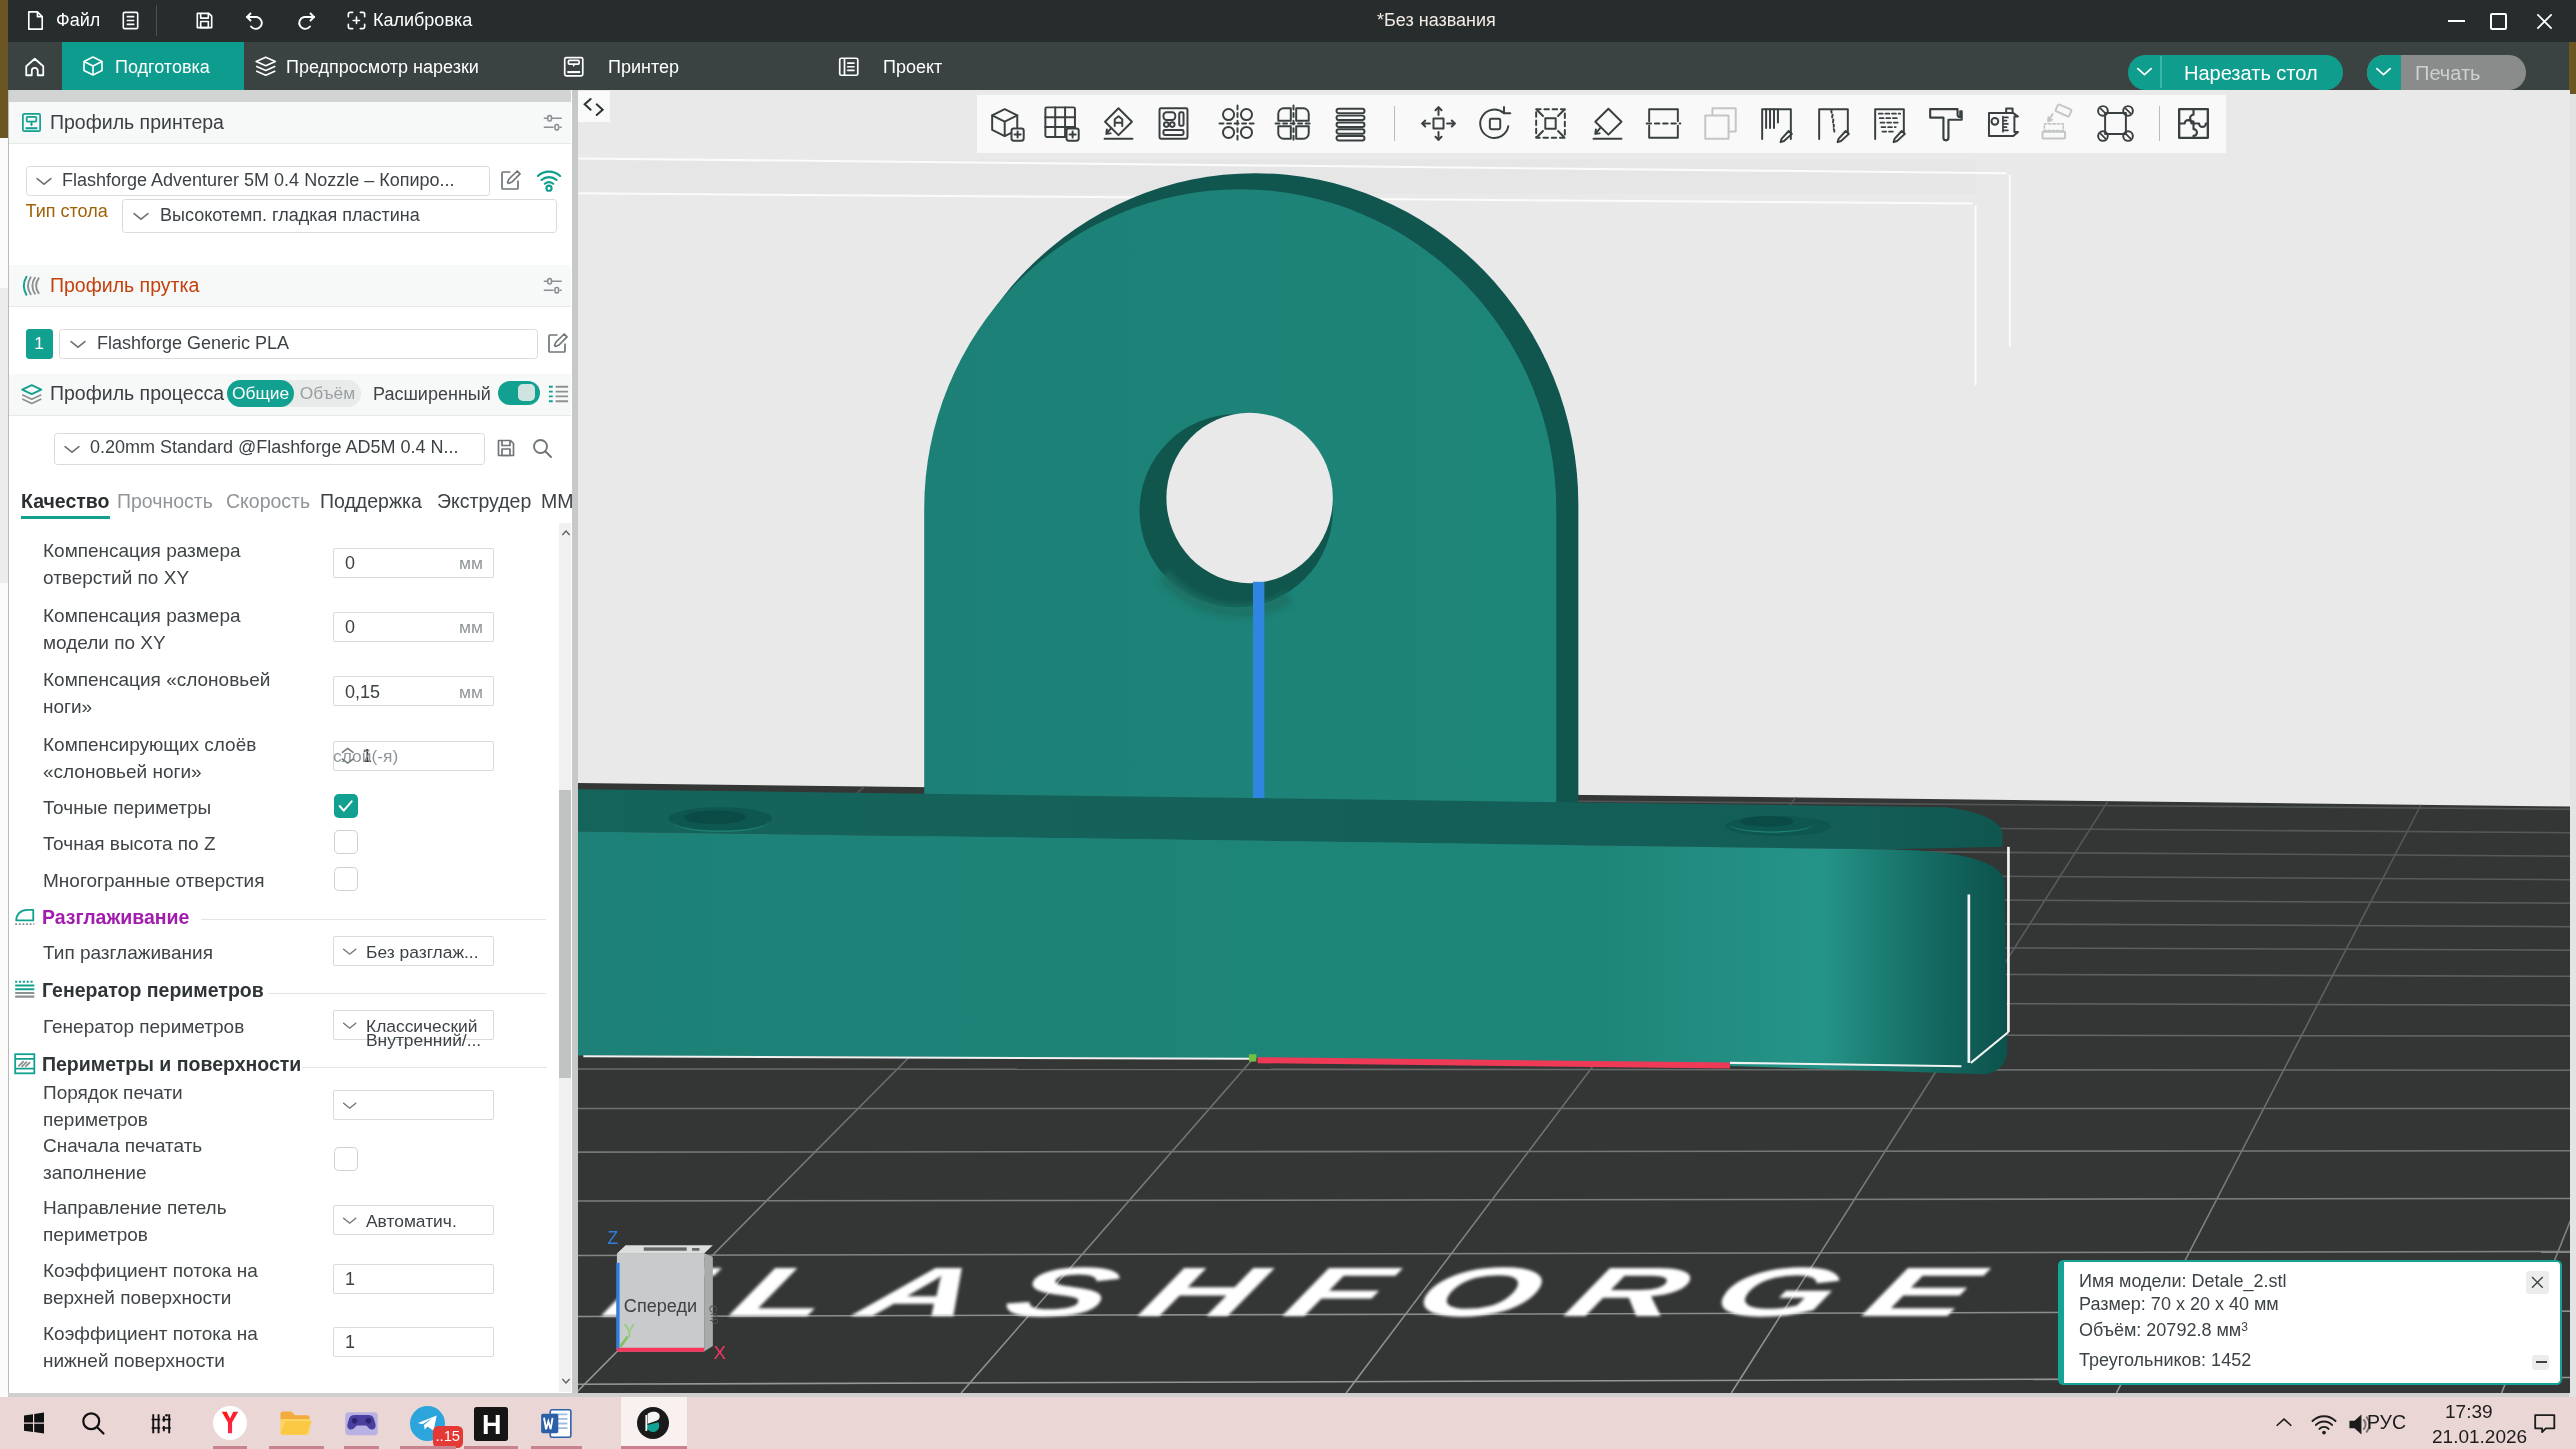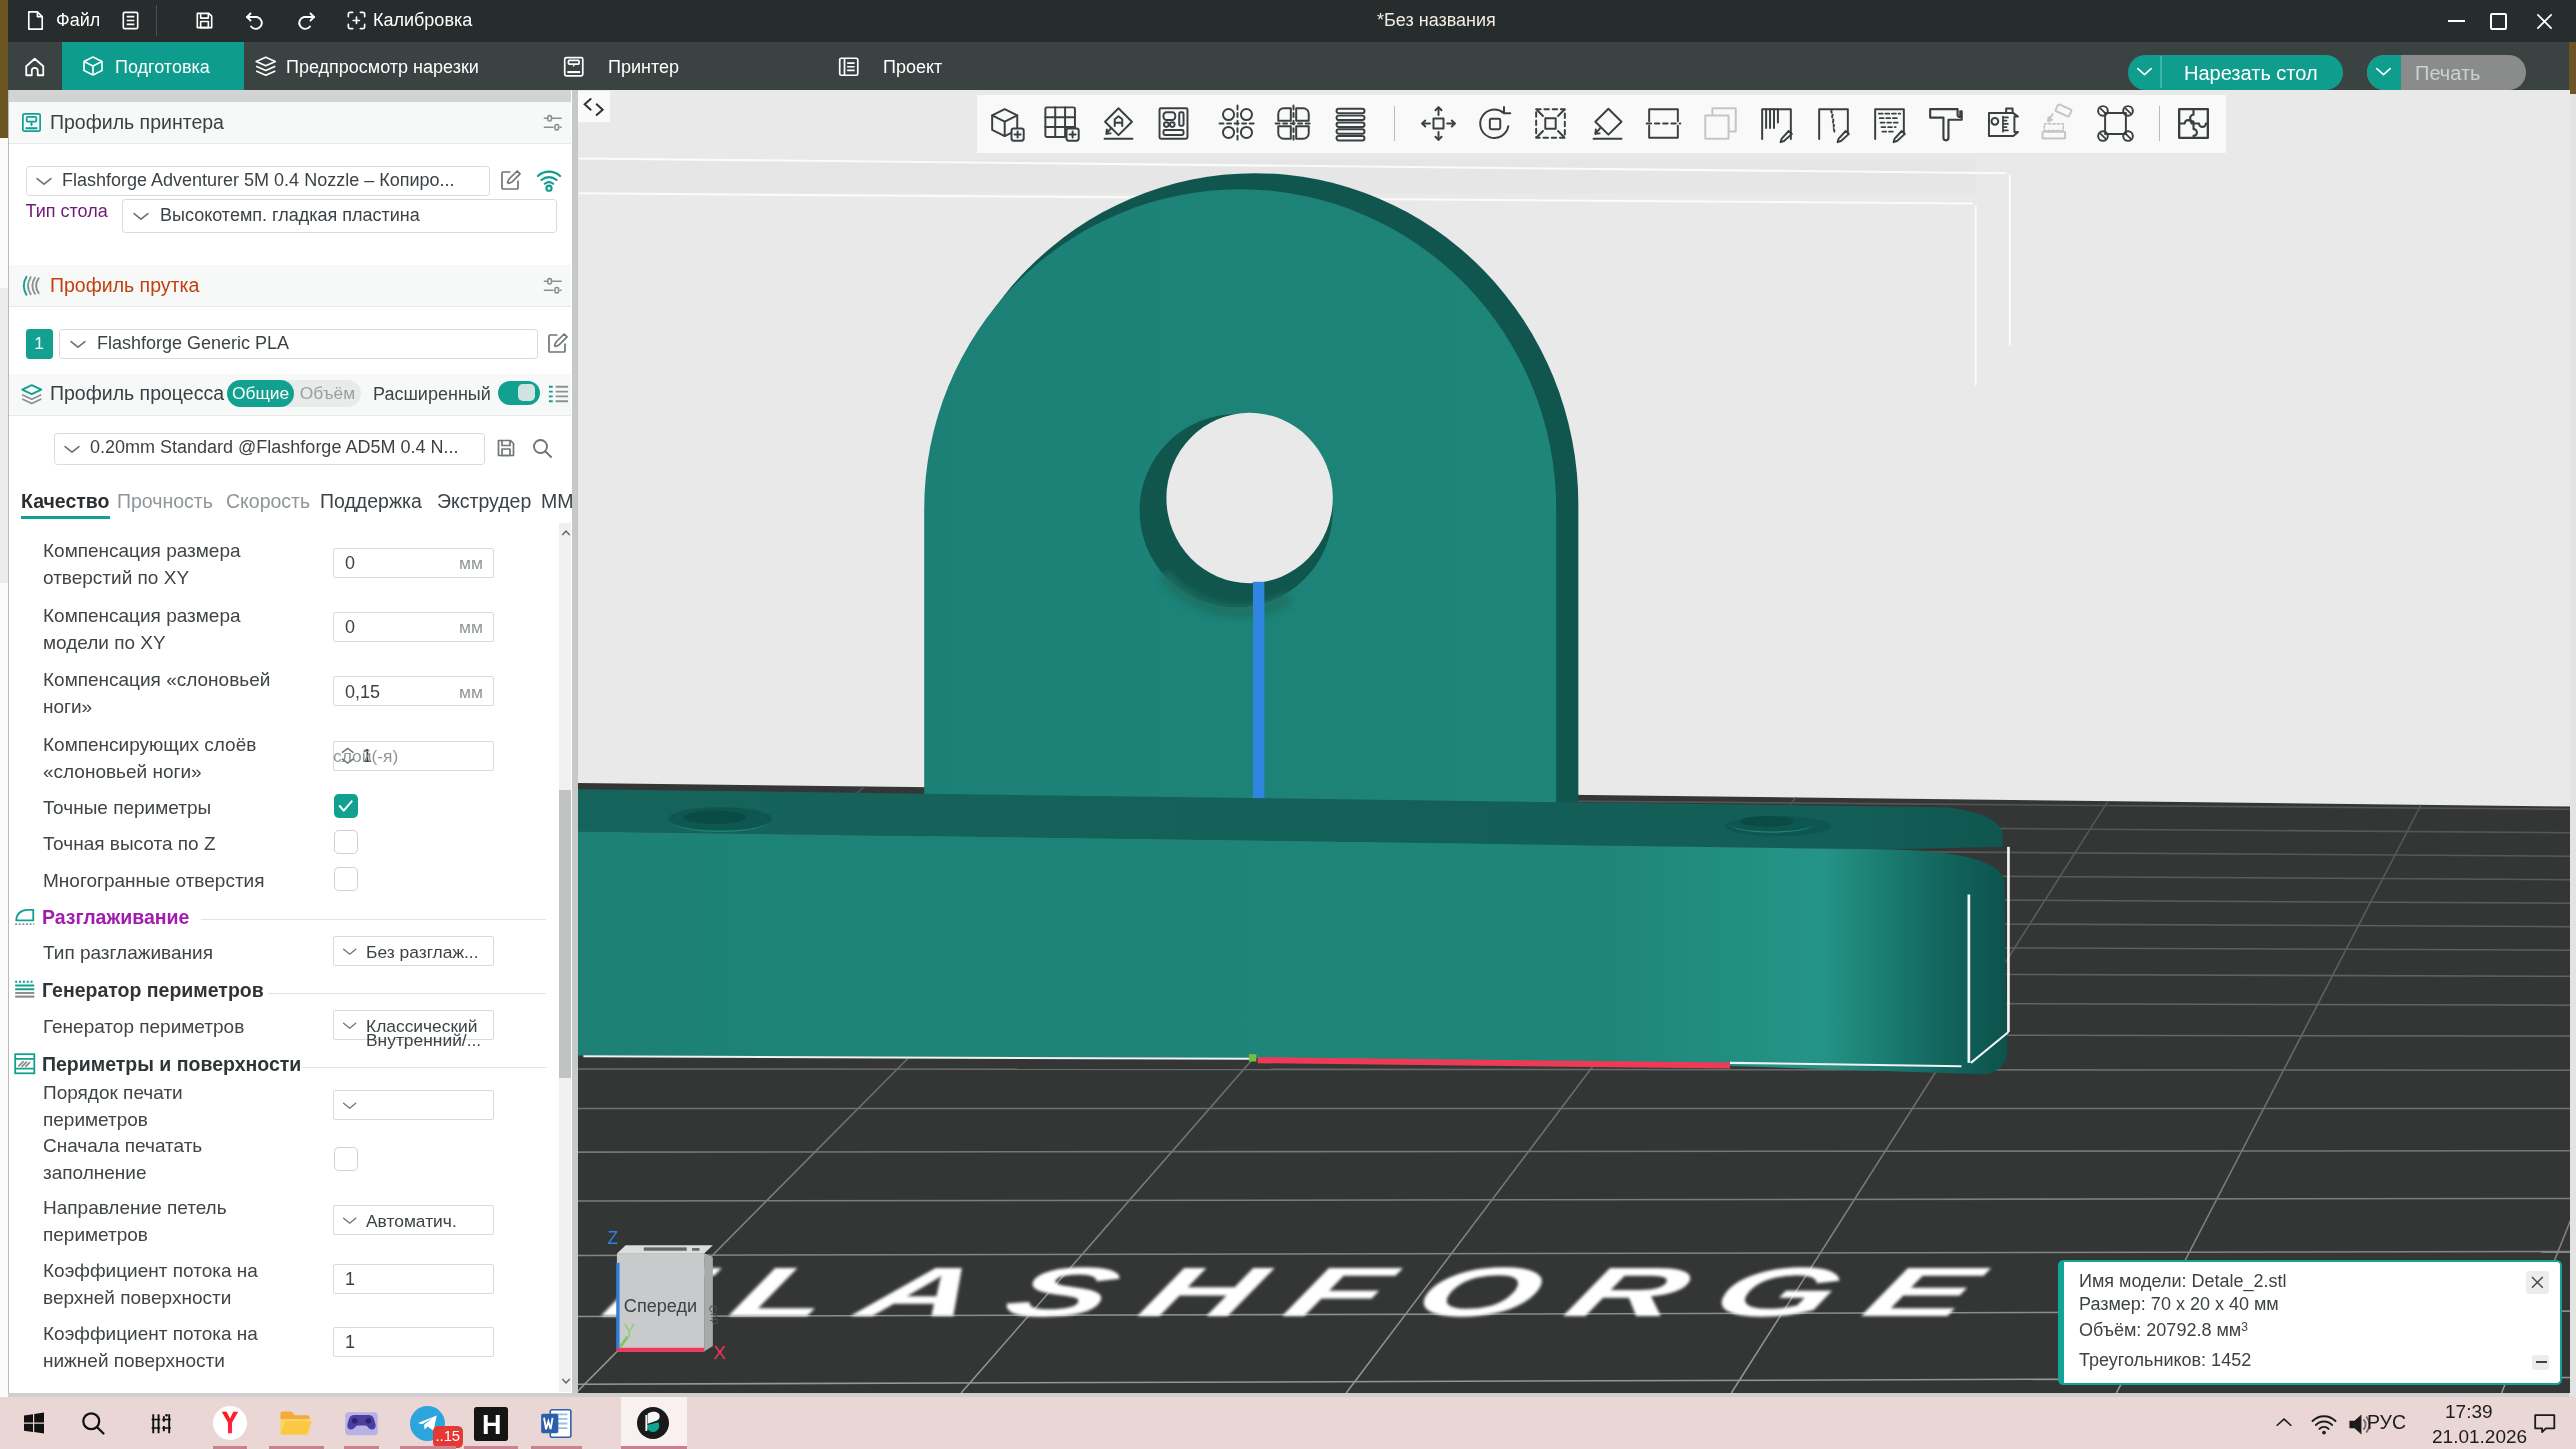--- a/index.html
+++ b/index.html
@@ -118,21 +118,21 @@
 <svg class="abs" style="left:498px;top:168px" width="24" height="24" viewBox="0 0 24 24" fill="none" stroke="#6f7578" stroke-width="1.7" stroke-linejoin="round">
       <path d="M20 12.5V20a 1 1 0 0 1-1 1H5a1 1 0 0 1-1-1V5a1 1 0 0 1 1-1h7.5"></path>
       <path d="M9.5 14.5 11 11l8.2-8 2.8 2.8-8 8.2-3.5 1.5z"></path>
     </svg>
 <svg class="abs" style="left:535px;top:166px" width="28" height="28" viewBox="0 0 24 24" fill="none" stroke="#0f9d8e" stroke-width="1.8" stroke-linecap="round">
       <path d="M2.5 8.5a14 14 0 0 1 19 0"></path>
       <path d="M5.5 12a9.8 9.8 0 0 1 13 0"></path>
       <path d="M8.4 15.2a5.8 5.8 0 0 1 7.2 0"></path>
       <circle cx="12" cy="19" r="2.2"></circle>
     </svg>
-<div class="abs" style="left:25.5px;top:201px;font-size:18px;color:#701a75">Тип стола</div>
+<div class="abs" style="left:25.5px;top:201px;font-size:18px;color:#a16207">Тип стола</div>
 <div class="abs" style="left:122px;top:199px;width:435px;height:34px;background:#fff;border:1.3px solid #d9dbdb;border-radius:3.4px"></div>
 <svg class="abs" style="left:131px;top:211px" width="20" height="10.7" viewBox="0 0 30 17" fill="none" stroke="#6f7578" stroke-width="2.6" stroke-linecap="round">
       <path d="M4 4l11 9L26 4"></path>
     </svg>
 <div class="abs" style="left:160px;top:205px;font-size:18px;color:#3c4245">Высокотемп. гладкая пластина</div>
 <div class="abs" style="left:9.4px;top:265px;width:562px;height:42px;background:#f7f8f8;border-bottom:1.3px solid #e7e9e9"></div>
 <svg class="abs" style="left:19px;top:273px" width="25.5" height="25.5" viewBox="0 0 24 24" fill="none" stroke-width="1.8" stroke-linecap="round">
       <path d="M7 3.5a17 17 0 0 0 0 17" stroke="#12a191"></path>
       <path d="M11 4a15 15 0 0 0 0 16" stroke="#8b9093"></path>
       <path d="M15 4.5a13 13 0 0 0 0 15" stroke="#8b9093"></path>

